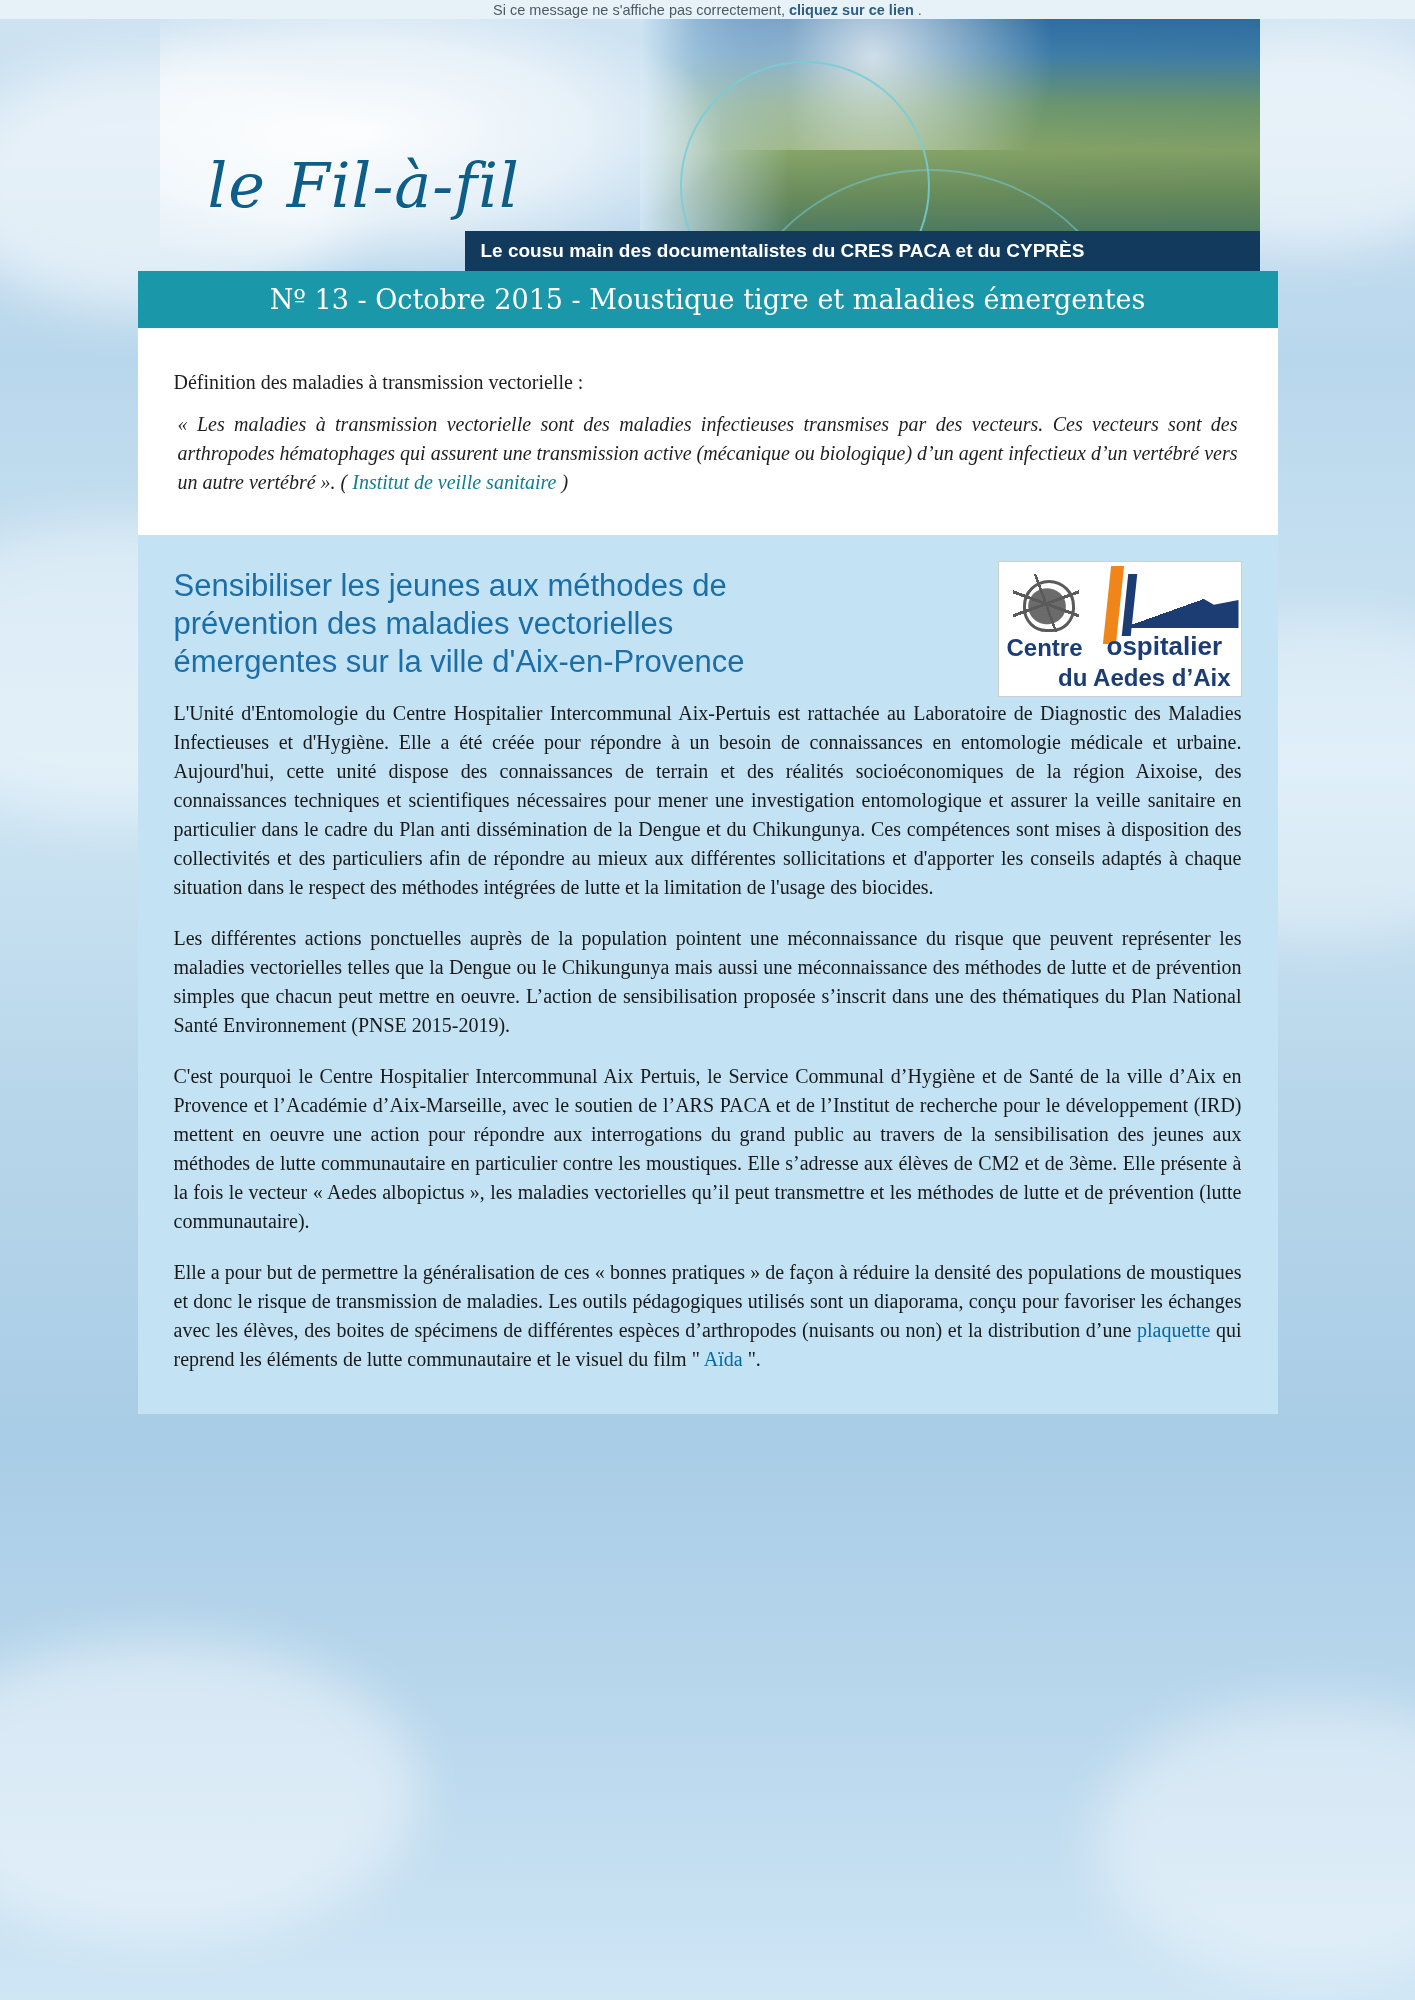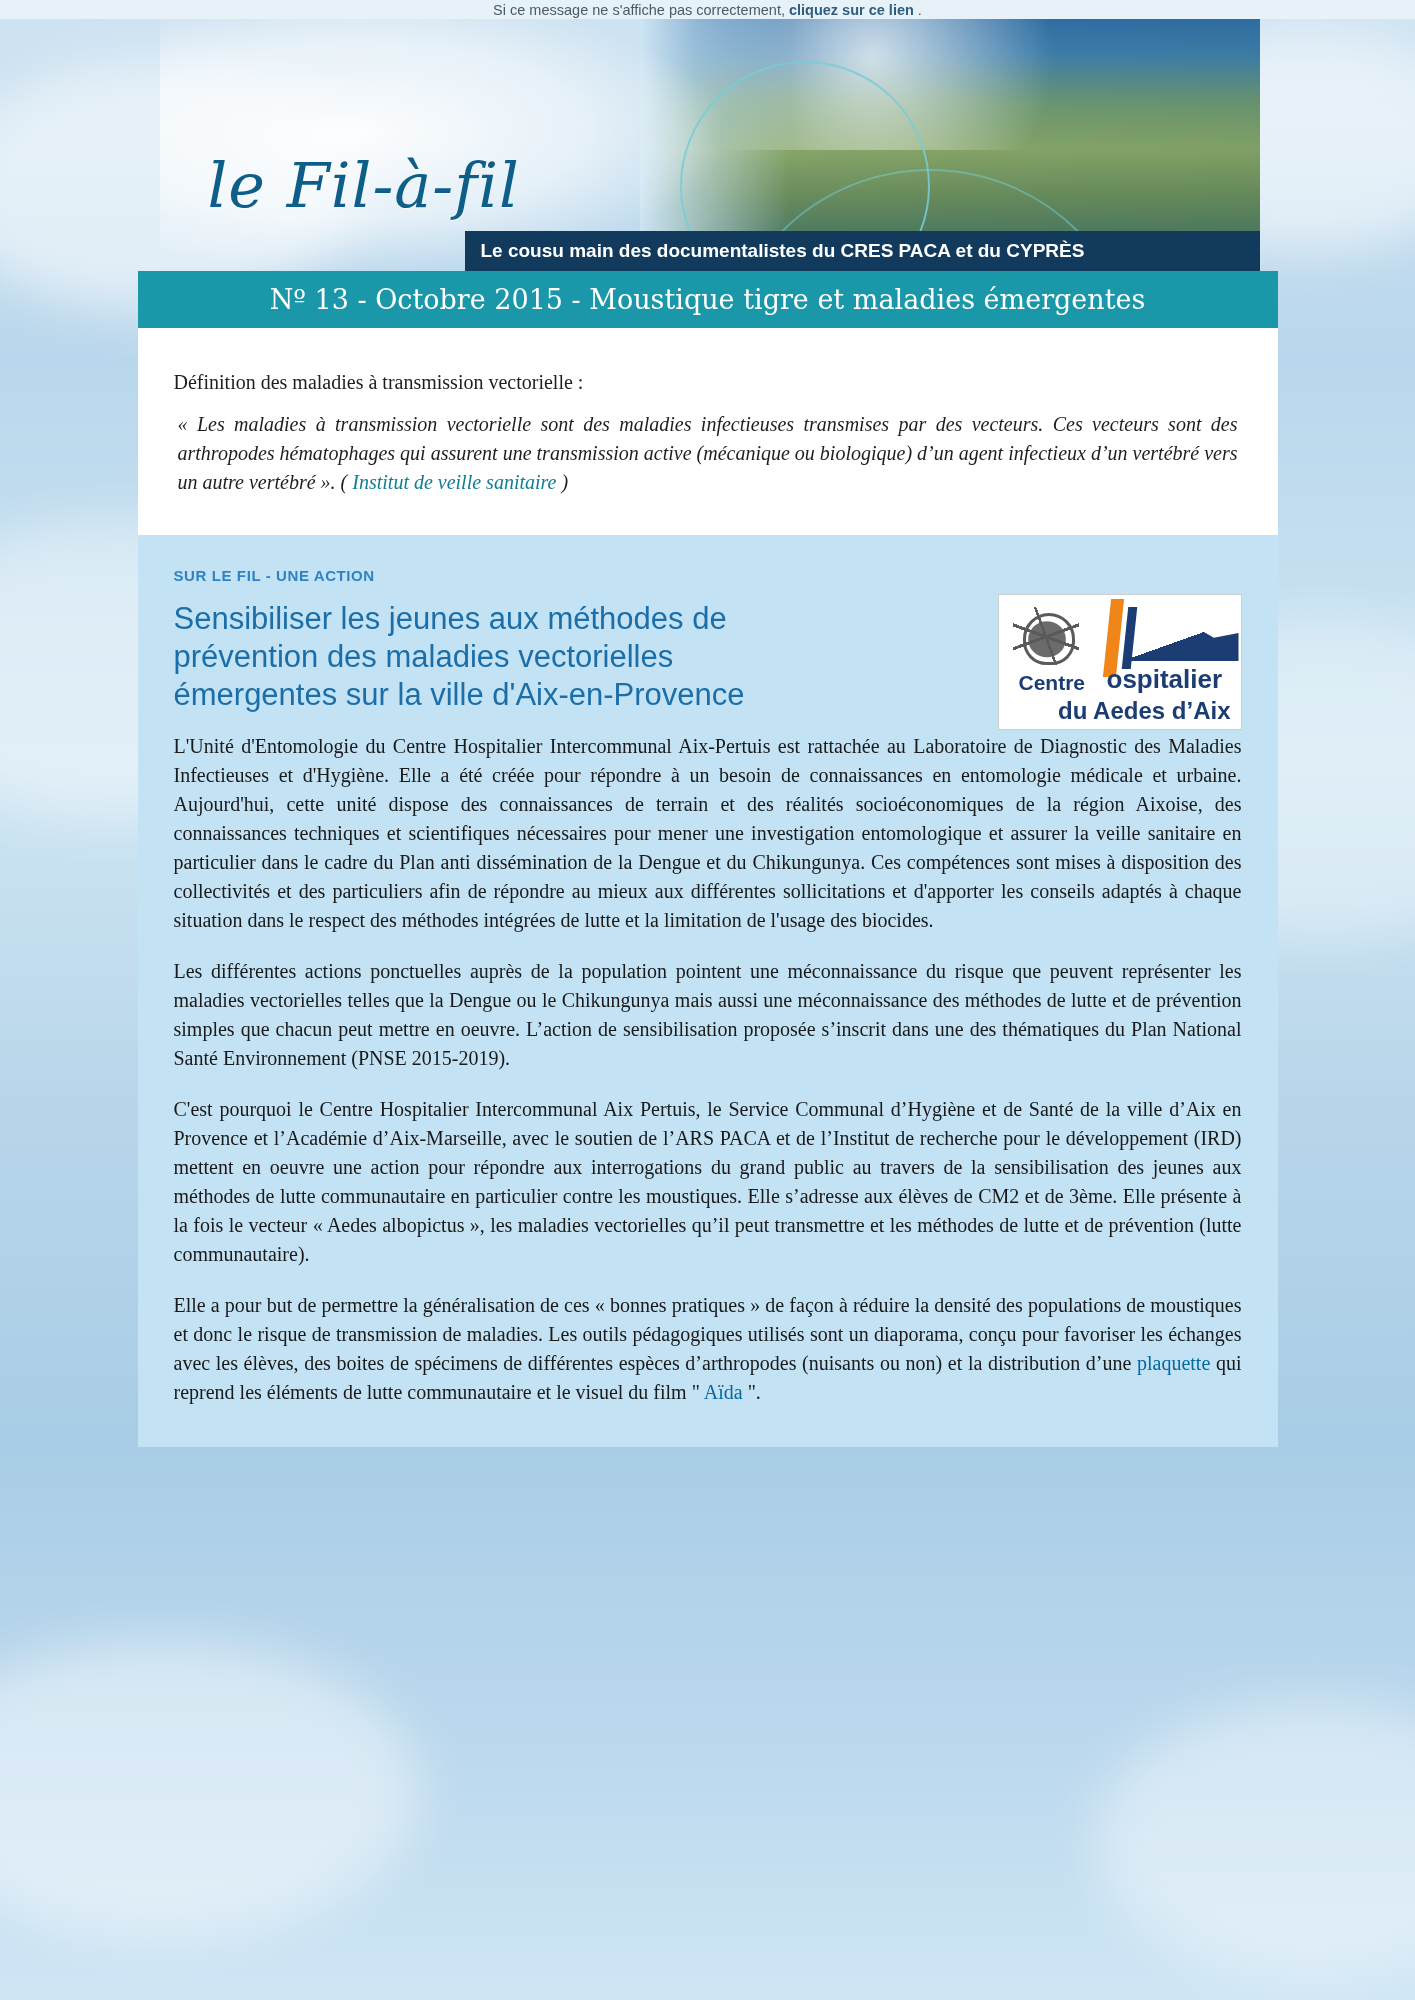--- a/index.html
+++ b/index.html
@@ -213,23 +213,23 @@
   .logo-box .bar-blue {
     position: absolute; left: 126px; top: 12px; width: 9px; height: 62px;
     background: #1b3d73; transform: skewX(-6deg);
   }
   .logo-box .mountain {
     position: absolute; left: 128px; top: 26px; width: 112px; height: 40px;
     background: linear-gradient(to bottom right, transparent 48%, #1b3d73 48%);
     clip-path: polygon(0% 75%, 18% 40%, 34% 58%, 56% 6%, 78% 42%, 100% 30%, 100% 100%, 0% 100%);
   }
   .logo-box .t-centre {
-    position: absolute; left: 20px; bottom: 34px;
+    position: absolute; left: 8px; bottom: 34px;
     font-family: "Liberation Sans", sans-serif; font-weight: bold;
-    font-size: 21px; color: #1b3d73;
+    font-size: 24px; color: #1b3d73;
   }
   .logo-box .t-hosp {
     position: absolute; left: 108px; bottom: 34px;
     font-family: "Liberation Sans", sans-serif; font-weight: bold;
     font-size: 26px; color: #1b3d73;
   }
   .logo-box .t-pays {
     position: absolute; right: 10px; bottom: 4px;
     font-family: "Liberation Sans", sans-serif; font-weight: bold;
     font-size: 24px; color: #1b3d73;
@@ -278,21 +278,20 @@
   <div class="def-block">
     <p class="def-lead">Définition des maladies à transmission vectorielle :</p>
     <p class="def-quote">
       <span>« Les maladies à transmission vectorielle sont des maladies infectieuses transmises par des vecteurs. Ces vecteurs sont des arthropodes hématophages qui assurent une transmission active (mécanique ou biologique) d’un agent infectieux d’un vertébré vers un autre vertébré ». (</span>
       <a href="#">Institut de veille sanitaire</a>
       <span>)</span>
     </p>
   </div>
 
   <div class="article-block">
-    <div class="kicker">SUR LE FIL - UNE ACTION</div>
 
     <div class="article-head">
       <h1 class="article-title">Sensibiliser les jeunes aux méthodes de prévention des maladies vectorielles émergentes sur la ville d'Aix-en-Provence</h1>
       <div class="logo-box">
         <div class="bug"></div>
         <div class="bar-orange"></div>
         <div class="bar-blue"></div>
         <div class="mountain"></div>
         <div class="t-centre">Centre</div>
         <div class="t-hosp">ospitalier</div>

